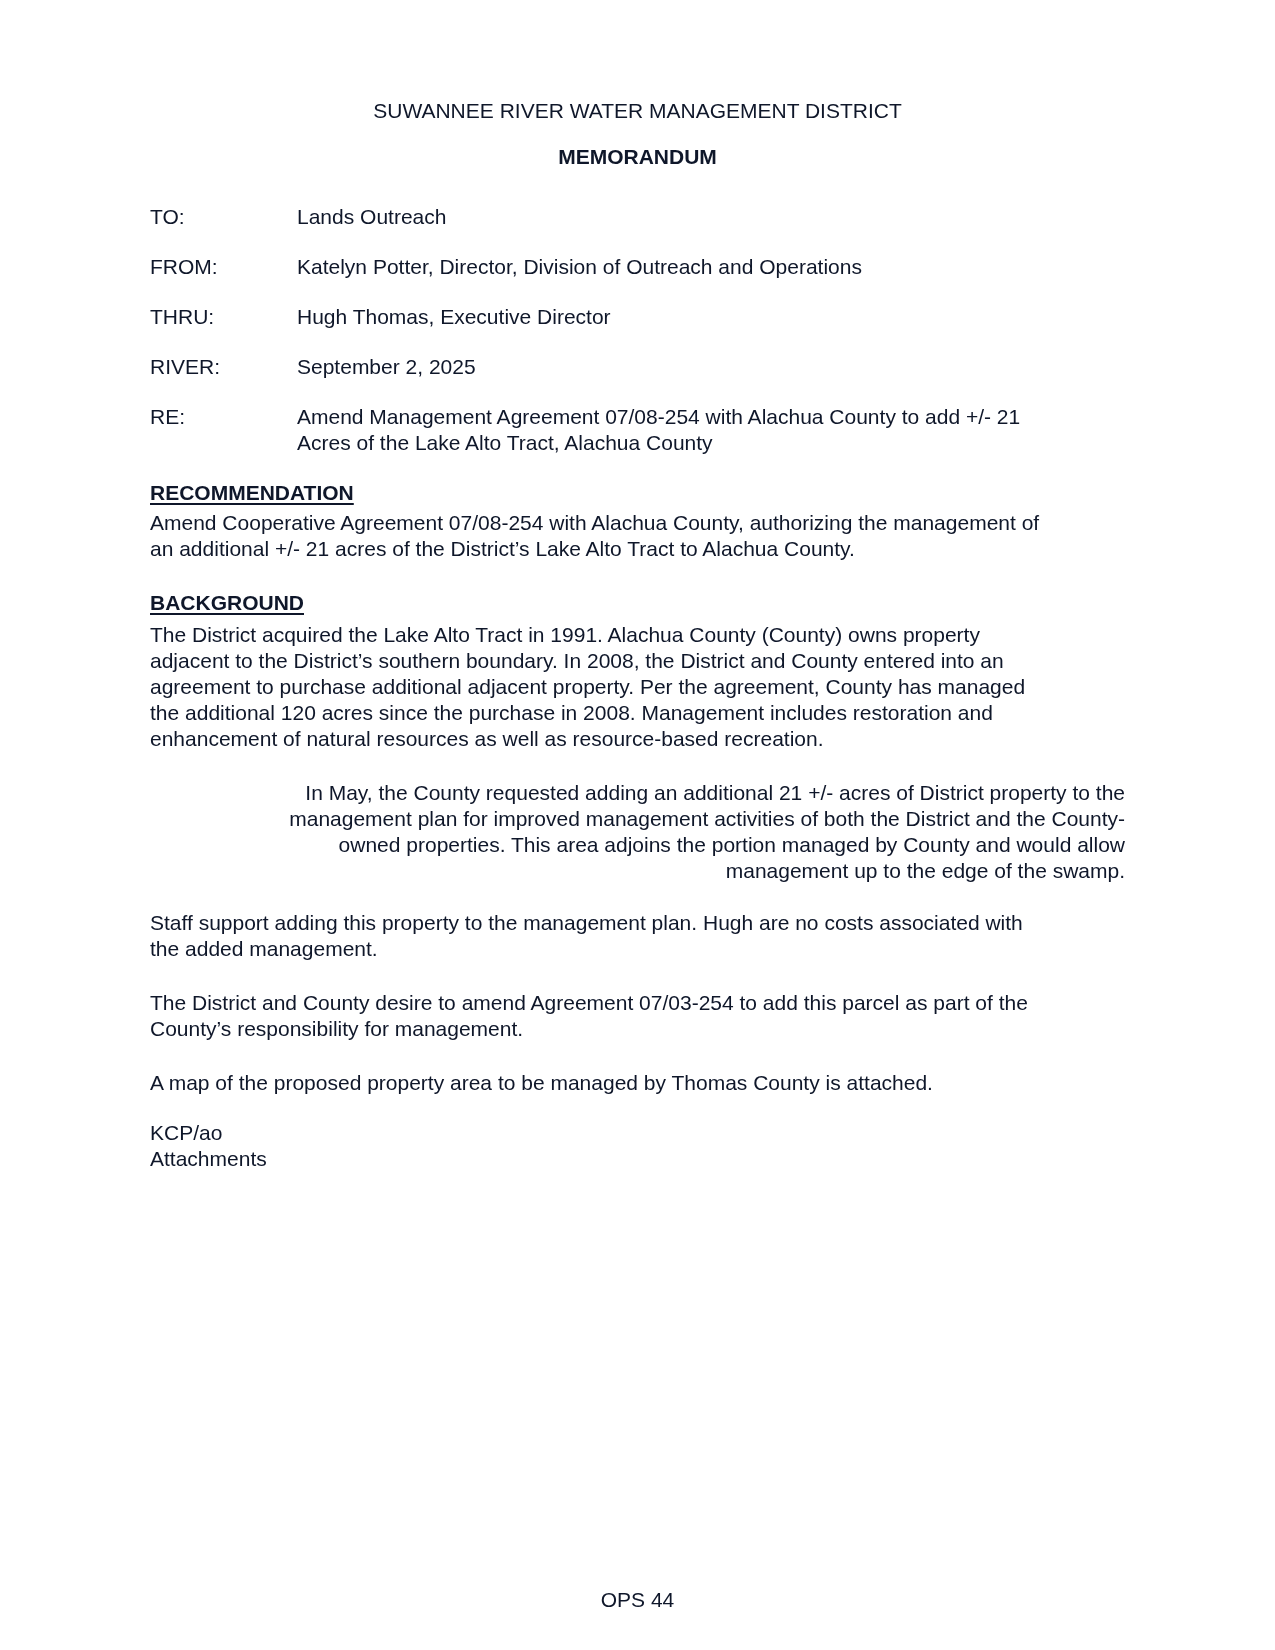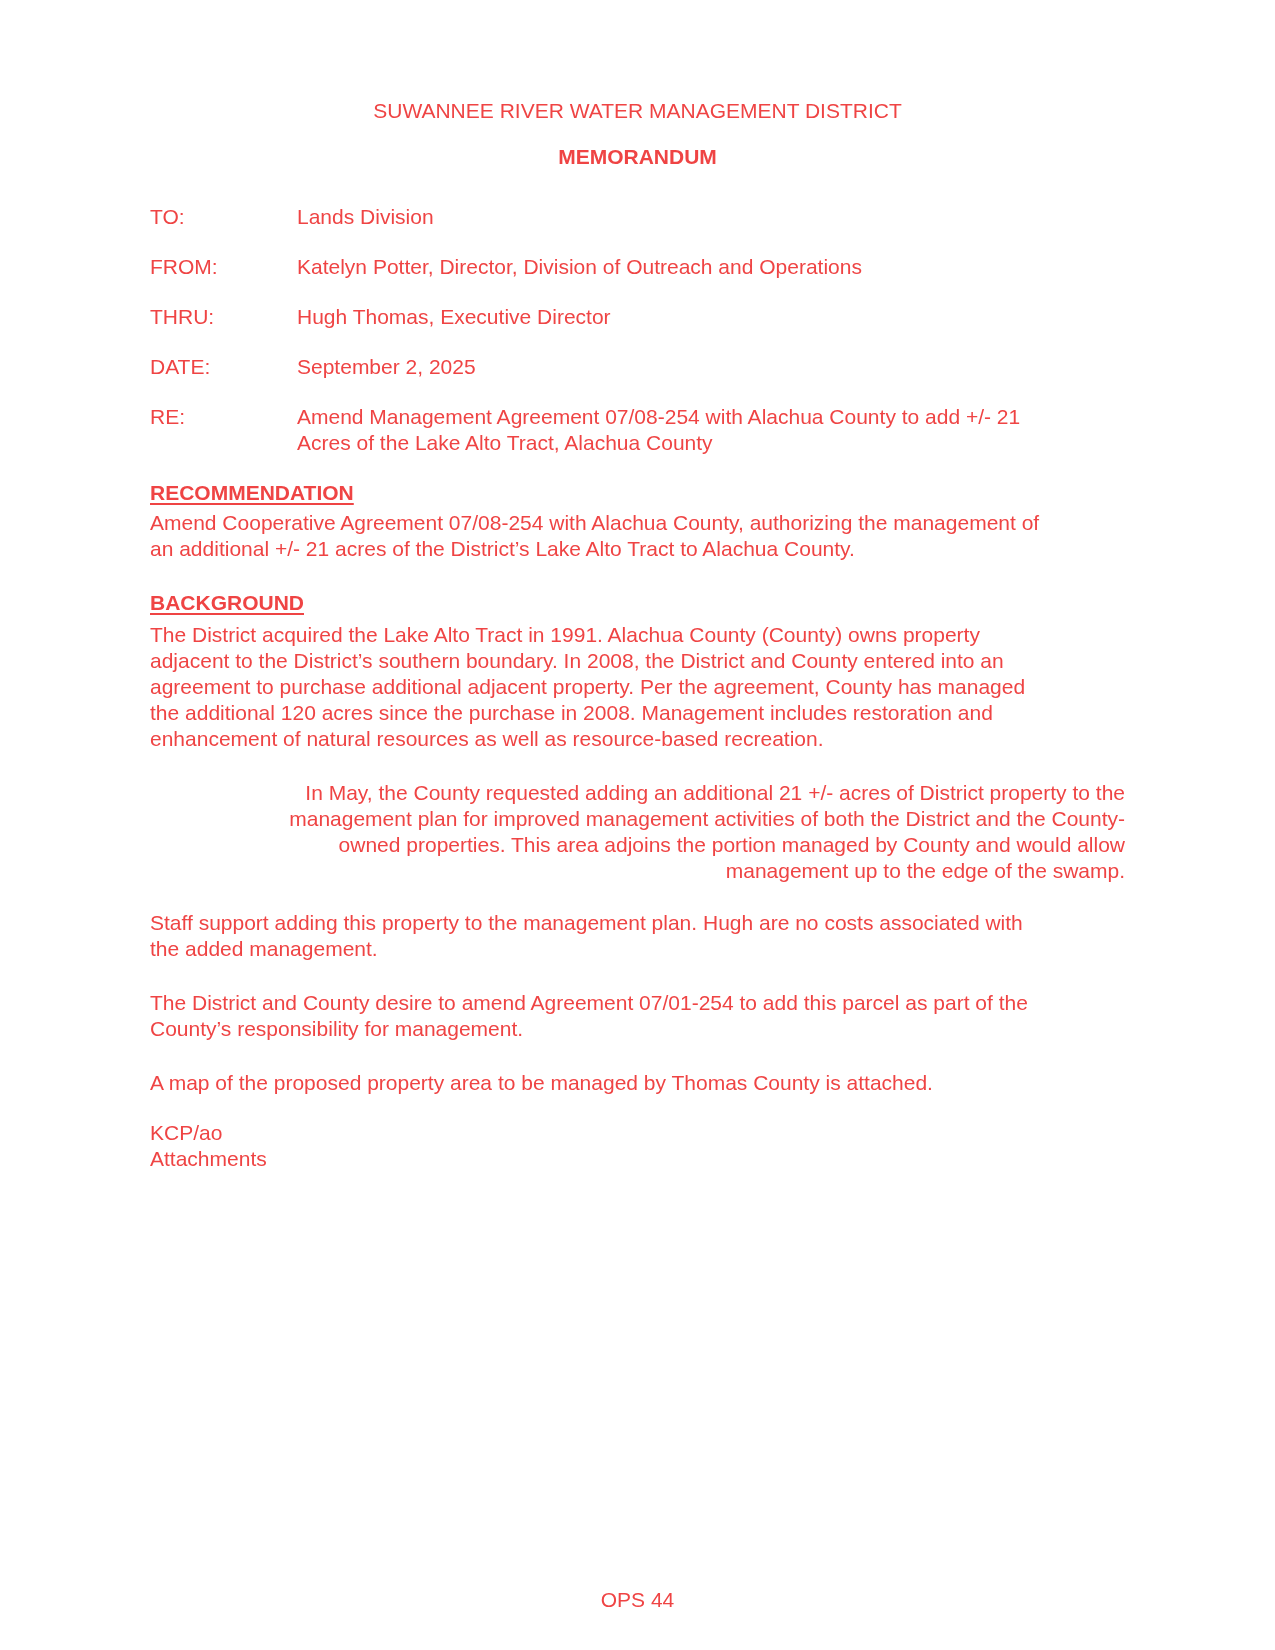--- a/index.html
+++ b/index.html
@@ -6,21 +6,21 @@
     margin: 0;
     padding: 0;
     background: #ffffff;
   }
   .page {
     position: relative;
     width: 1275px;
     height: 1650px;
     margin: 0 auto;
     background: #ffffff;
-    color: #ef4444;
+    color: #0f172a;
     font-family: "Liberation Sans", "DejaVu Sans", sans-serif;
     font-size: 21px;
     line-height: 26px;
     box-sizing: border-box;
     padding: 98px 150px 0 150px;
     overflow: hidden;
   }
   .org-title {
     text-align: center;
     font-weight: normal;
@@ -81,35 +81,35 @@
 <div class="page">
 
   <div class="org-title">SUWANNEE RIVER WATER MANAGEMENT DISTRICT</div>
 
   <div class="memo-title">MEMORANDUM</div>
 
   <div class="fields">
 
     <div class="field-row">
       <span class="field-label">TO:</span>
-      <span class="field-value">Lands Division</span>
+      <span class="field-value">Lands Outreach</span>
     </div>
 
     <div class="field-row">
       <span class="field-label">FROM:</span>
       <span class="field-value">Katelyn Potter, Director, Division of Outreach and Operations</span>
     </div>
 
     <div class="field-row">
       <span class="field-label">THRU:</span>
       <span class="field-value">Hugh Thomas, Executive Director</span>
     </div>
 
     <div class="field-row">
-      <span class="field-label">DATE:</span>
+      <span class="field-label">RIVER:</span>
       <span class="field-value">September 2, 2025</span>
     </div>
 
     <div class="field-row">
       <span class="field-label">RE:</span>
       <span class="field-value">Amend Management Agreement 07/08-254 with Alachua County to add +/- 21
 Acres of the Lake Alto Tract, Alachua County</span>
     </div>
 
   </div>
@@ -126,21 +126,21 @@
 adjacent to the District’s southern boundary. In 2008, the District and County entered into an
 agreement to purchase additional adjacent property. Per the agreement, County has managed
 the additional 120 acres since the purchase in 2008. Management includes restoration and
 enhancement of natural resources as well as resource-based recreation.</p>
     <p class="para para-bg-2">In May, the County requested adding an additional 21 +/- acres of District property to the
 management plan for improved management activities of both the District and the County-
 owned properties. This area adjoins the portion managed by County and would allow
 management up to the edge of the swamp.</p>
     <p class="para para-bg-3">Staff support adding this property to the management plan. Hugh are no costs associated with
 the added management.</p>
-    <p class="para para-bg-4">The District and County desire to amend Agreement 07/01-254 to add this parcel as part of the
+    <p class="para para-bg-4">The District and County desire to amend Agreement 07/03-254 to add this parcel as part of the
 County’s responsibility for management.</p>
     <p class="para para-bg-5">A map of the proposed property area to be managed by Thomas County is attached.</p>
   </div>
 
   <div class="signoff">
     <div>KCP/ao</div>
     <div>Attachments</div>
   </div>
 
   <div class="footer">OPS 44</div>

